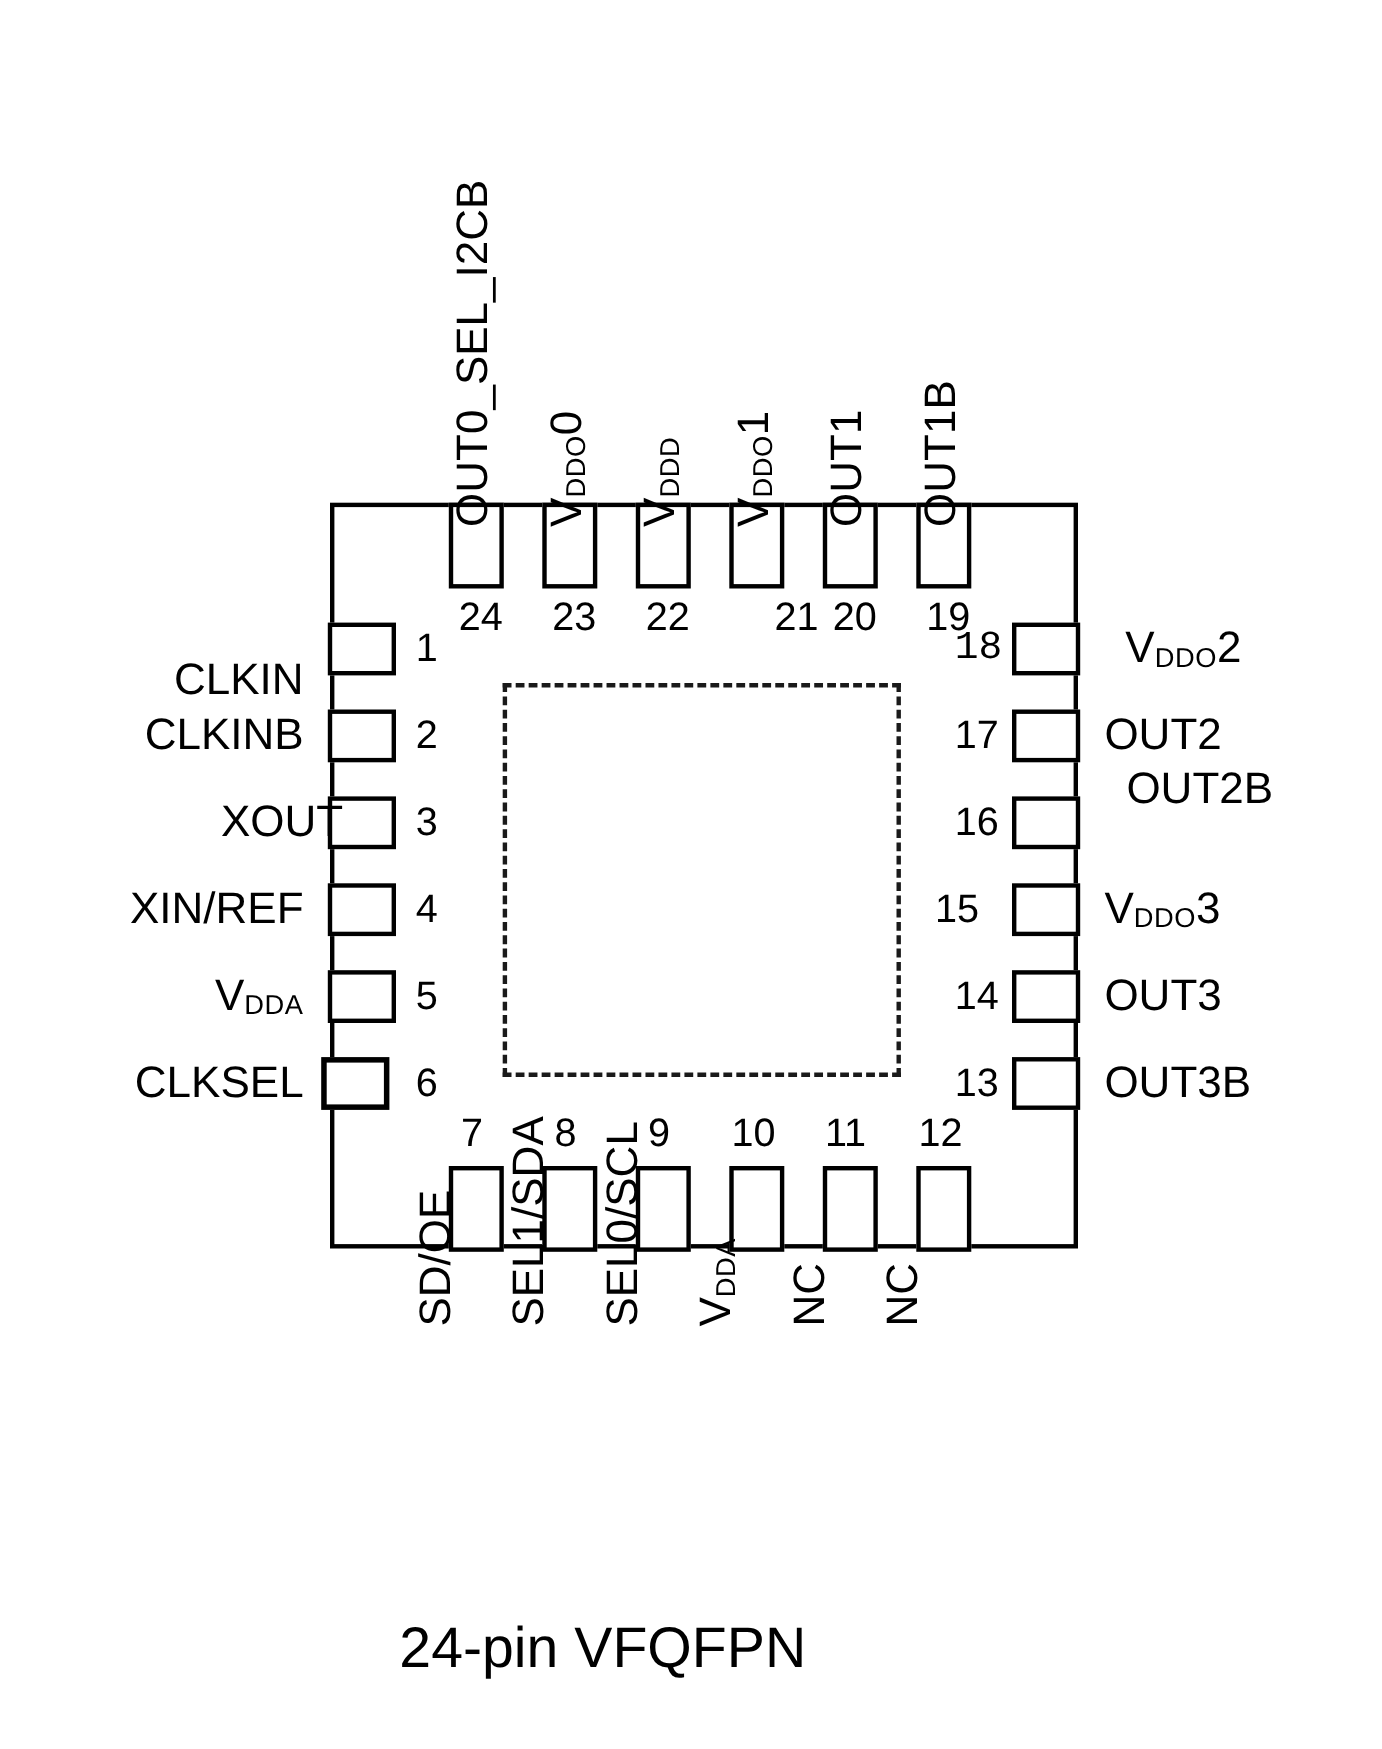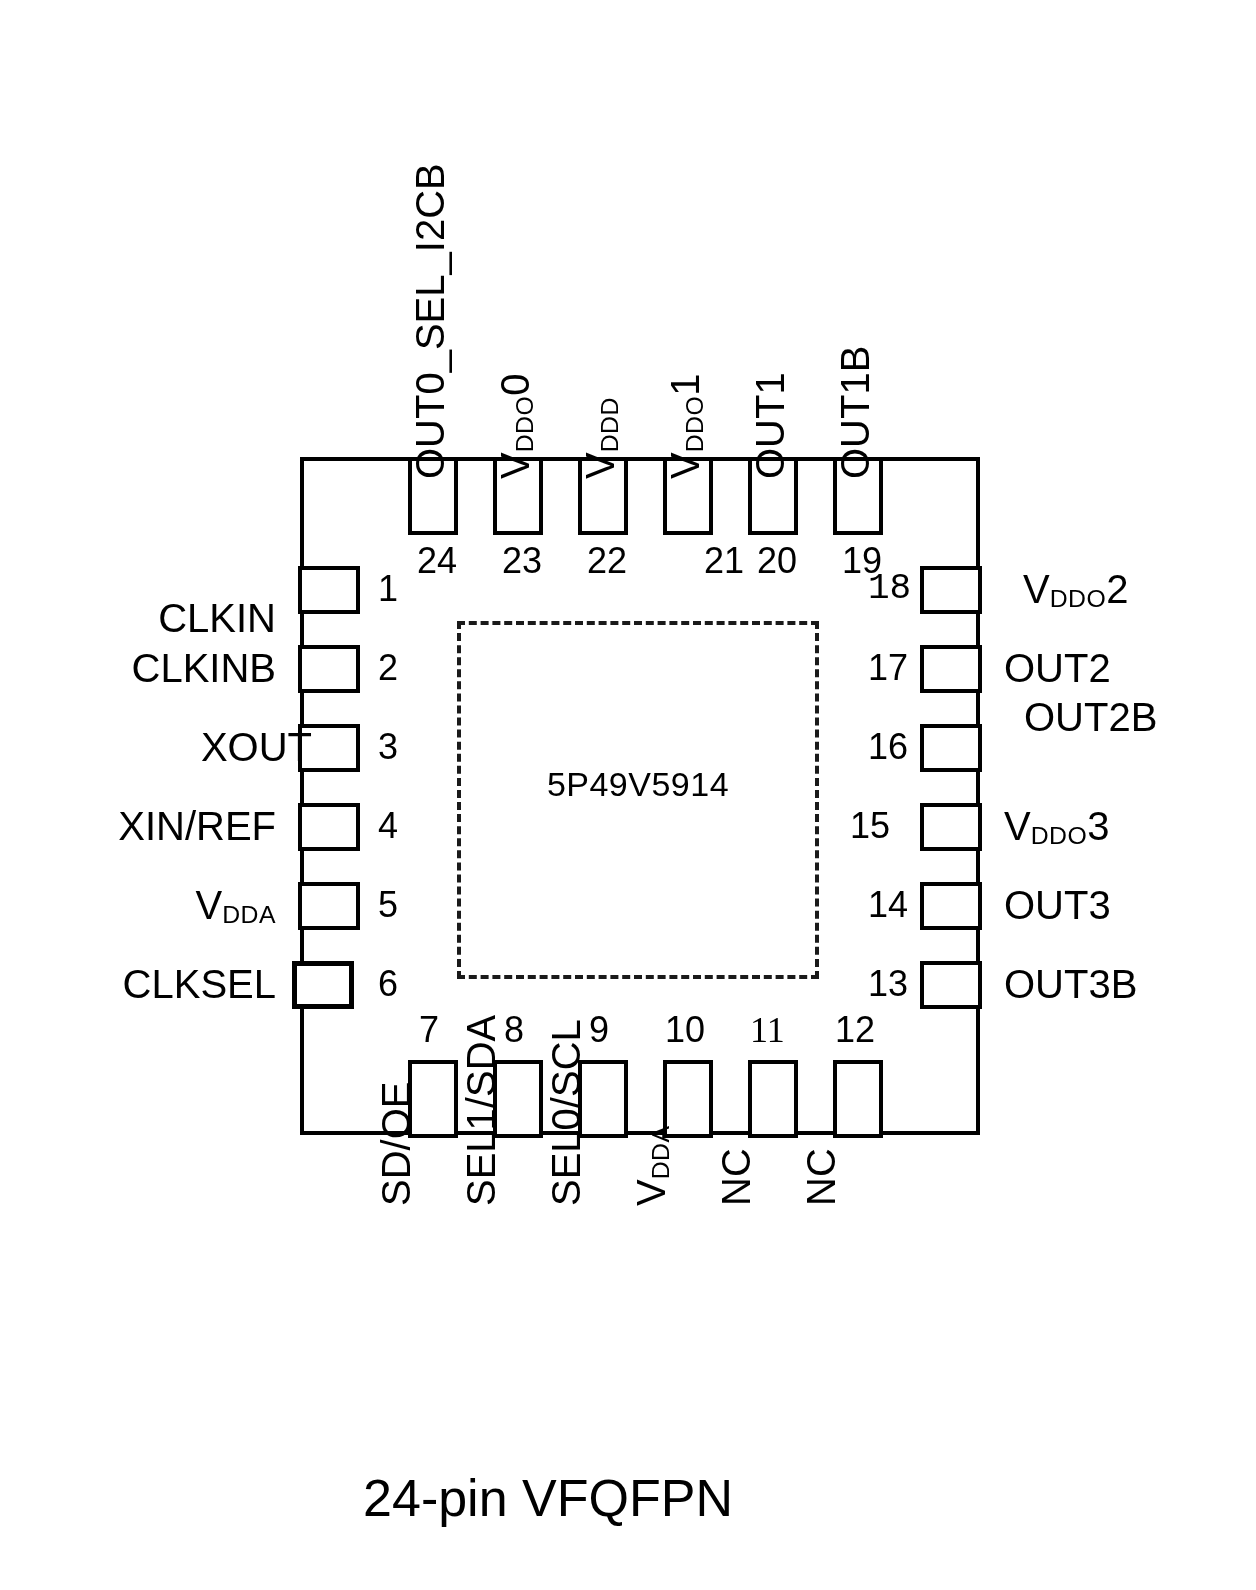--- a/index.html
+++ b/index.html
@@ -110,21 +110,20 @@
 </style>
 </head>
 <body>
 
 <div id="page">
 
   <div id="package-body"></div>
 
   <div id="thermal-pad"></div>
 
-  <div id="part-number">5P49V5914</div>
 
   <div id="pin-layer">
       <div class="pad" style="left: 408px; top: 457px; width: 50px; height: 78px;"></div>
       <div class="pin-num" style="left: 417px; top: 543px;">24</div>
       <div class="pin-label rot" style="left: 450px; top: 439px;"><span>OUT0_SEL_I2CB</span></div>
       <div class="pad" style="left: 493px; top: 457px; width: 50px; height: 78px;"></div>
       <div class="pin-num" style="left: 502px; top: 543px;">23</div>
       <div class="pin-label rot" style="left: 535px; top: 439px;"><span>V<sub>DDO</sub>0</span></div>
       <div class="pad" style="left: 578px; top: 457px; width: 50px; height: 78px;"></div>
       <div class="pin-num" style="left: 587px; top: 543px;">22</div>
@@ -144,21 +143,21 @@
       <div class="pad" style="left: 493px; top: 1060px; width: 50px; height: 78px;"></div>
       <div class="pin-num" style="left: 504px; top: 1012px;">8</div>
       <div class="pin-label rot" style="left: 501px; top: 1166px;"><span>SEL1/SDA</span></div>
       <div class="pad" style="left: 578px; top: 1060px; width: 50px; height: 78px;"></div>
       <div class="pin-num" style="left: 589px; top: 1012px;">9</div>
       <div class="pin-label rot" style="left: 586px; top: 1166px;"><span>SEL0/SCL</span></div>
       <div class="pad" style="left: 663px; top: 1060px; width: 50px; height: 78px;"></div>
       <div class="pin-num" style="left: 665px; top: 1012px;">10</div>
       <div class="pin-label rot" style="left: 671px; top: 1166px;"><span>V<sub>DDA</sub></span></div>
       <div class="pad" style="left: 748px; top: 1060px; width: 50px; height: 78px;"></div>
-      <div class="pin-num" style="left: 750px; top: 1012px; font-family: Liberation Serif, serif;">11</div>
+      <div class="pin-num" style="left: 750px; top: 1012px;">11</div>
       <div class="pin-label rot" style="left: 756px; top: 1166px;"><span>NC</span></div>
       <div class="pad" style="left: 833px; top: 1060px; width: 50px; height: 78px;"></div>
       <div class="pin-num" style="left: 835px; top: 1012px;">12</div>
       <div class="pin-label rot" style="left: 841px; top: 1166px;"><span>NC</span></div>
       <div class="pad" style="left: 298px; top: 566px; width: 62px; height: 48px;"></div>
       <div class="pin-num" style="left: 378px; top: 571px;">1</div>
       <div class="pin-label right-align" style="left: 276px; top: 583px; margin-top: 15px;"><span>CLKIN</span></div>
       <div class="pad" style="left: 298px; top: 645px; width: 62px; height: 48px;"></div>
       <div class="pin-num" style="left: 378px; top: 650px;">2</div>
       <div class="pin-label right-align" style="left: 276px; top: 648px;"><span>CLKINB</span></div>

